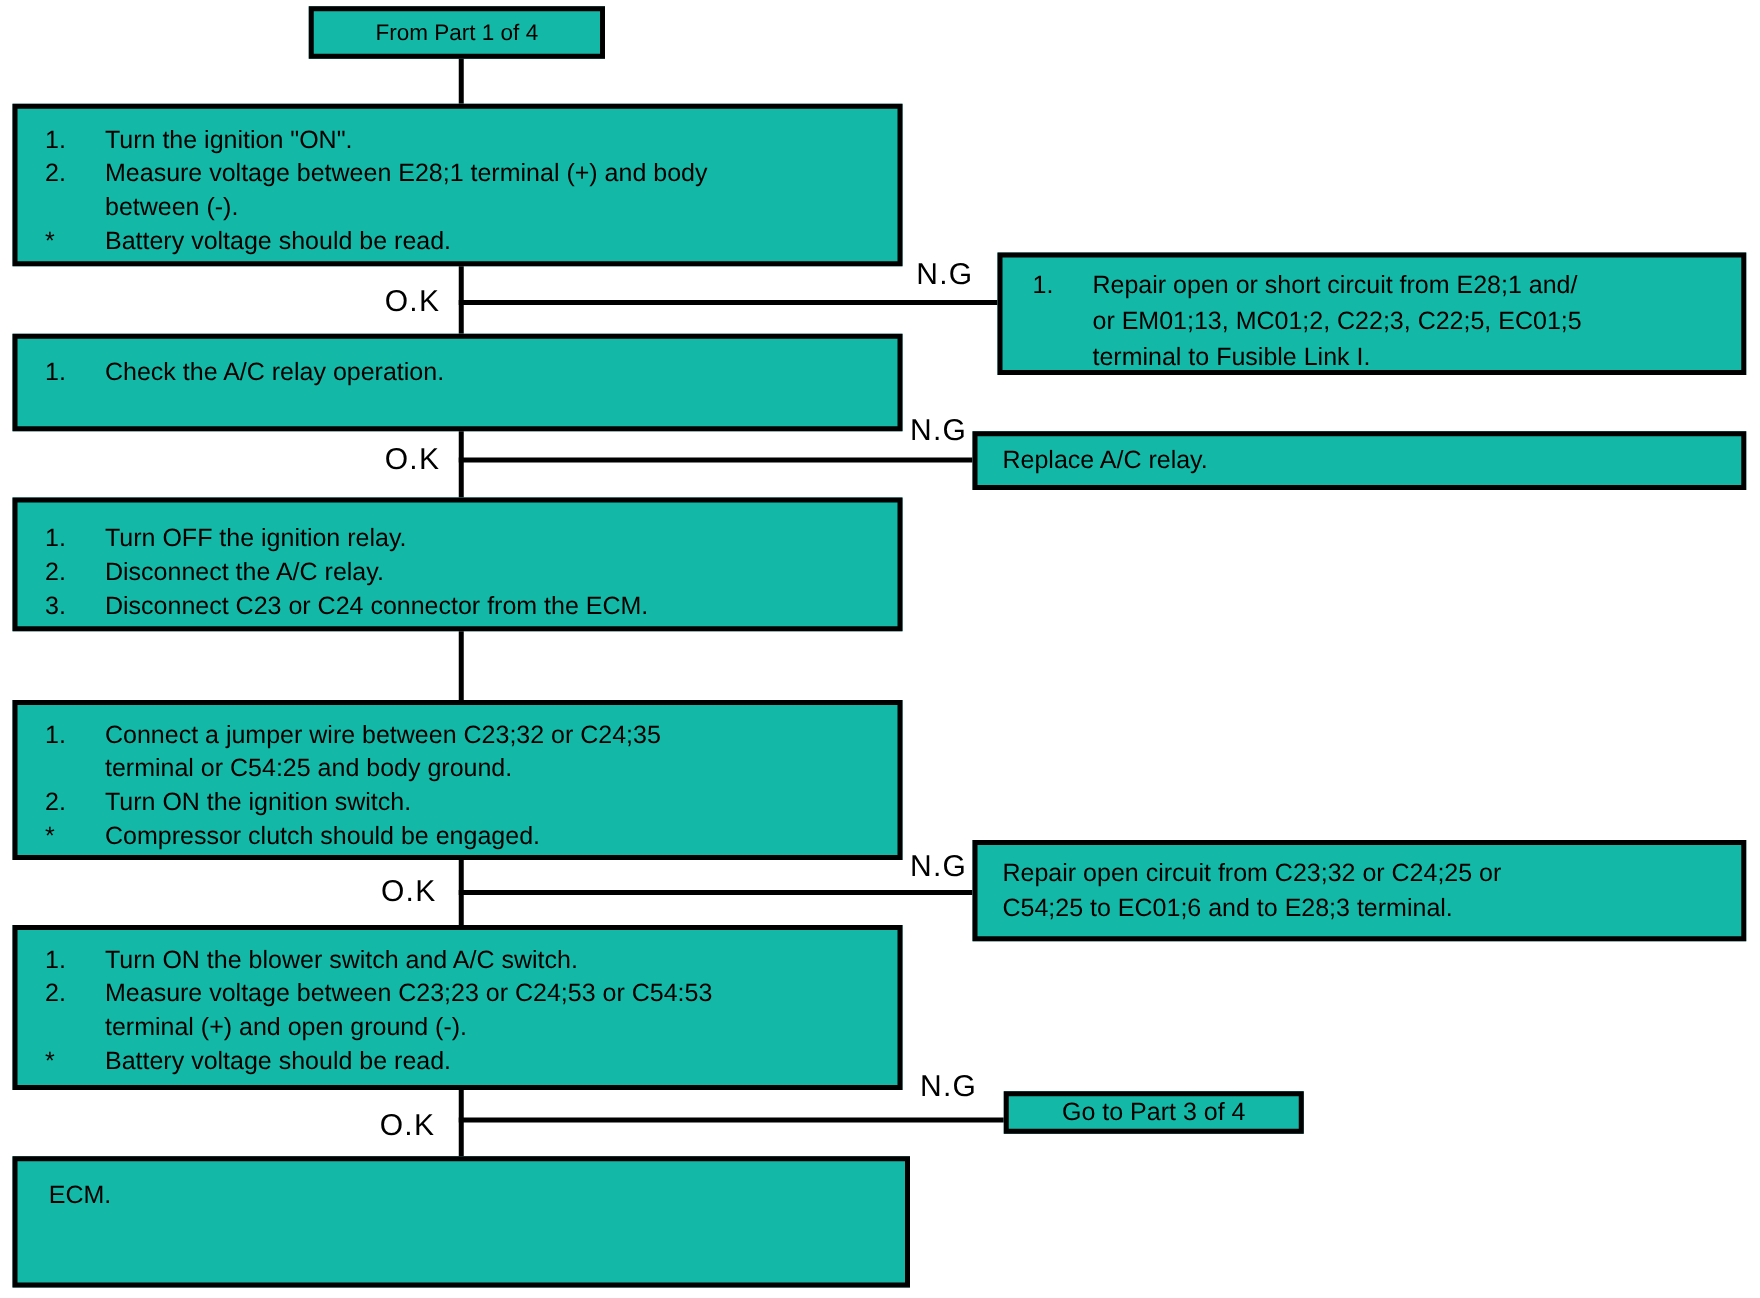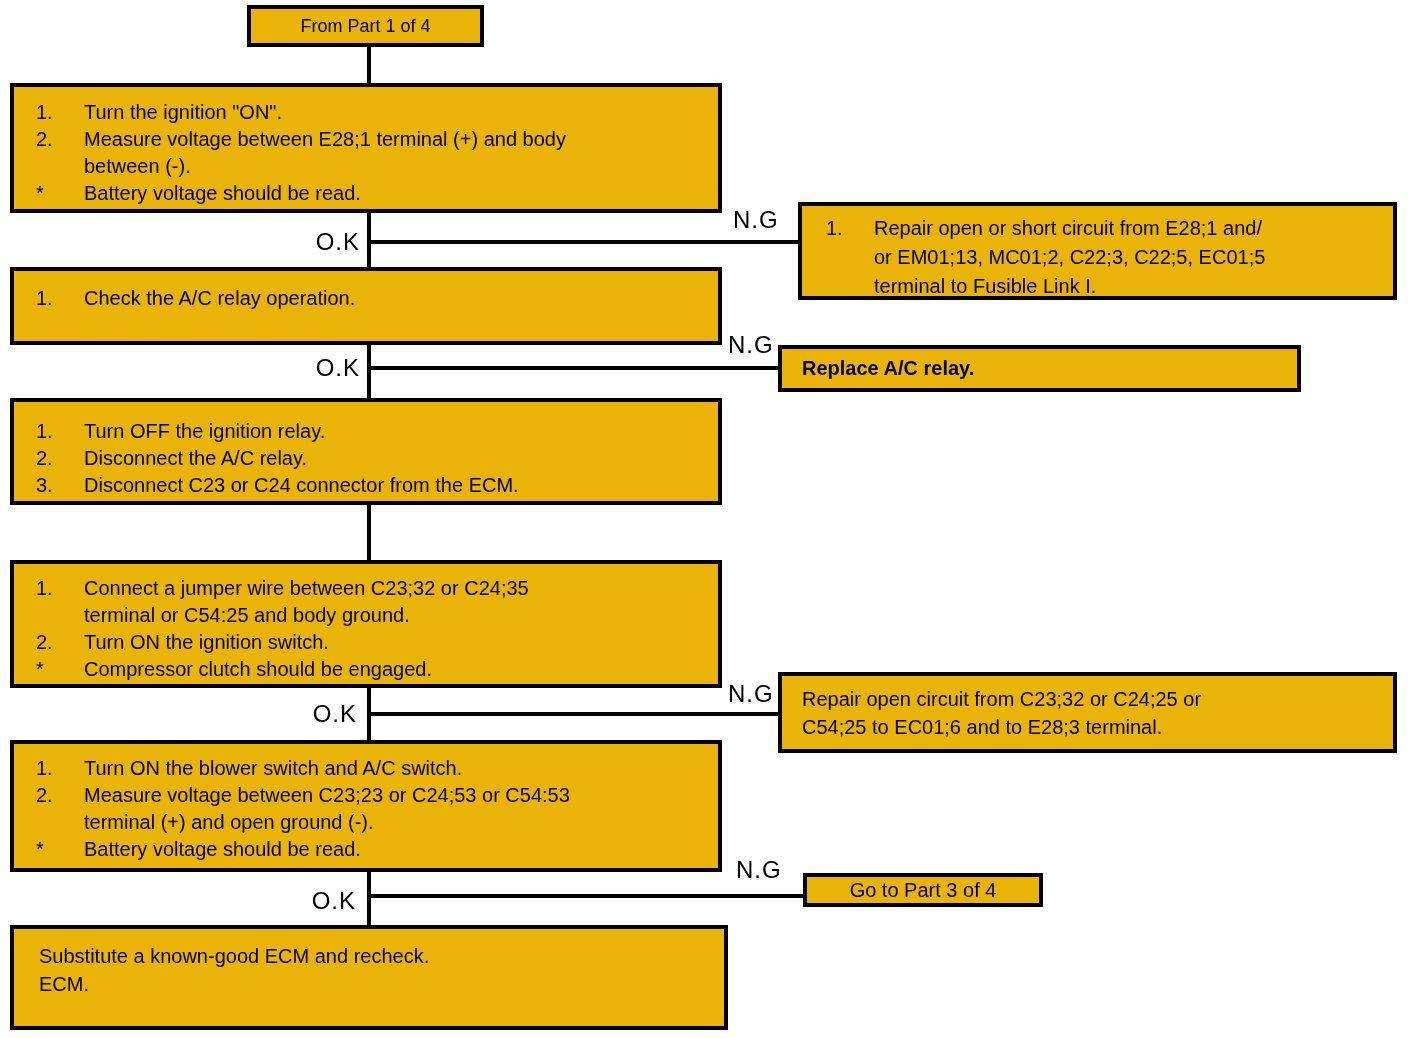--- a/index.html
+++ b/index.html
@@ -7,37 +7,37 @@
     position:relative;
     width:1408px;height:1038px;
     background:#fff;
     font-family:"Liberation Sans","DejaVu Sans",sans-serif;
     color:#000;
     overflow:hidden;
   }
   .box{
     position:absolute;
     border:4px solid #000;
-    background:#eab308;
+    background:#14b8a6;
     box-sizing:border-box;
     font-size:20px;
   }
   .row{display:flex;line-height:27px;white-space:pre;}
   .marker{flex:0 0 48px;}
   .txt{flex:1 1 auto;}
   .vline,.hline{position:absolute;background:#000;}
   .vline{width:4px;}
   .hline{height:4px;}
   .branch-label{
     position:absolute;
     font-size:24px;
     line-height:24px;
     letter-spacing:1px;
   }
-  .ok{width:60px;text-align:right;}
+  .ok{width:60px;text-align:center;}
   #start-box{
     display:flex;align-items:center;justify-content:center;
     font-size:18px;
   }
   #ngbox1{padding:8px 6px 0 24px;}
   #ngbox1 .row{line-height:29px;}
   #ngbox2{display:flex;align-items:center;padding-left:20px;}
   #ngbox3{padding:9px 6px 0 20px;}
   #ngbox3 .row{line-height:28px;align-items:flex-end;}
   #ngbox4{display:flex;align-items:center;justify-content:center;}
@@ -80,21 +80,21 @@
 
   <div id="box2" class="box" style="left:10px;top:267px;width:712px;height:78px;">
       <div class="row"><span class="marker">1.</span><span class="txt">Check the A/C relay operation.</span></div>
     </div>
 
   <div class="vline" style="left:367px;top:345px;height:53px;"></div>
   <div class="hline" style="left:367px;top:366px;width:411px;"></div>
   <div class="branch-label ok" style="left:300px;top:356px;">O.K</div>
   <div class="branch-label" style="left:728px;top:333px;">N.G</div>
 
-  <div id="ngbox2" class="box plain" style="left:778px;top:345px;width:523px;height:47px;font-weight:bold;">
+  <div id="ngbox2" class="box plain" style="left:778px;top:345px;width:619px;height:47px;">
     <span>Replace A/C relay.</span>
   </div>
 
   <div id="box3" class="box" style="left:10px;top:398px;width:712px;height:107px;">
       <div class="row"><span class="marker">1.</span><span class="txt">Turn OFF the ignition relay.</span></div>
       <div class="row"><span class="marker">2.</span><span class="txt">Disconnect the A/C relay.</span></div>
       <div class="row"><span class="marker">3.</span><span class="txt">Disconnect C23 or C24 connector from the ECM.</span></div>
     </div>
 
   <div class="vline" style="left:367px;top:505px;height:55px;"></div>
@@ -126,17 +126,16 @@
   <div class="vline" style="left:367px;top:872px;height:53px;"></div>
   <div class="hline" style="left:367px;top:894px;width:436px;"></div>
   <div class="branch-label ok" style="left:296px;top:889px;">O.K</div>
   <div class="branch-label" style="left:736px;top:858px;">N.G</div>
 
   <div id="ngbox4" class="box plain" style="left:803px;top:873px;width:240px;height:34px;">
     <span>Go to Part 3 of 4</span>
   </div>
 
   <div id="finalbox" class="box plain" style="left:10px;top:925px;width:718px;height:105px;">
-      <div class="row"><span class="txt">Substitute a known-good ECM and recheck.</span></div>
       <div class="row"><span class="txt">ECM.</span></div>
     </div>
 
 </div>
 
 </body></html>

